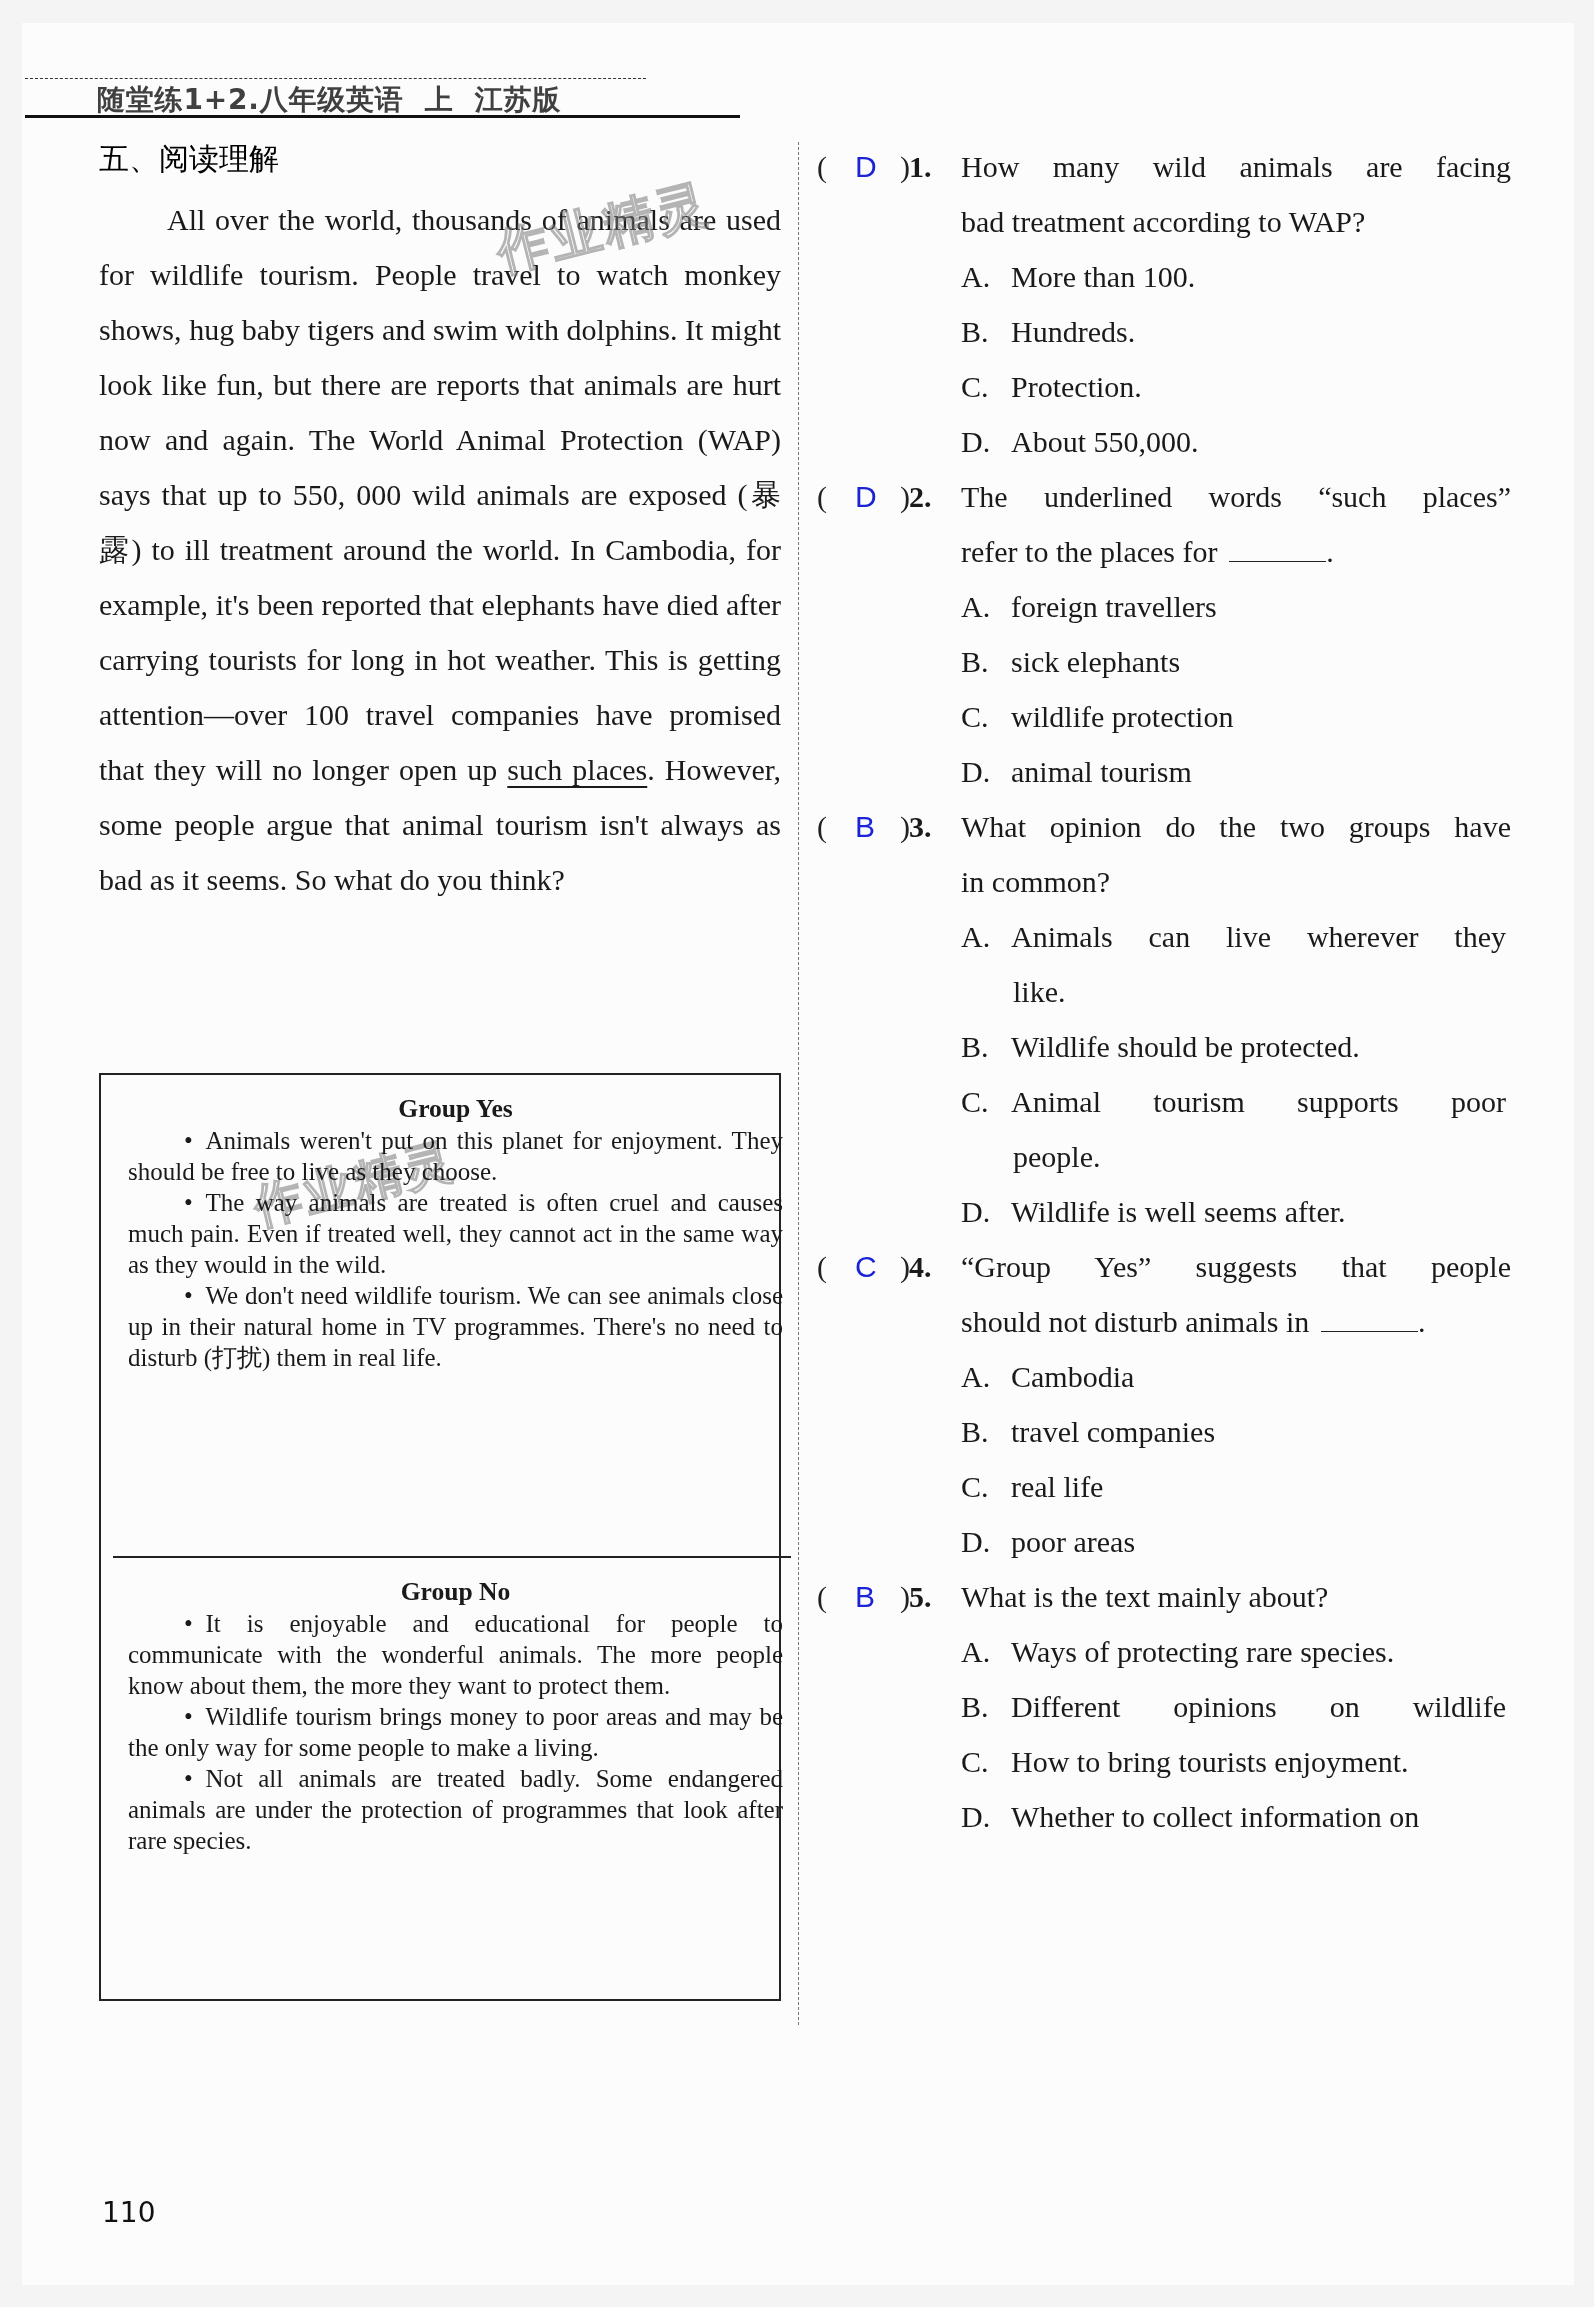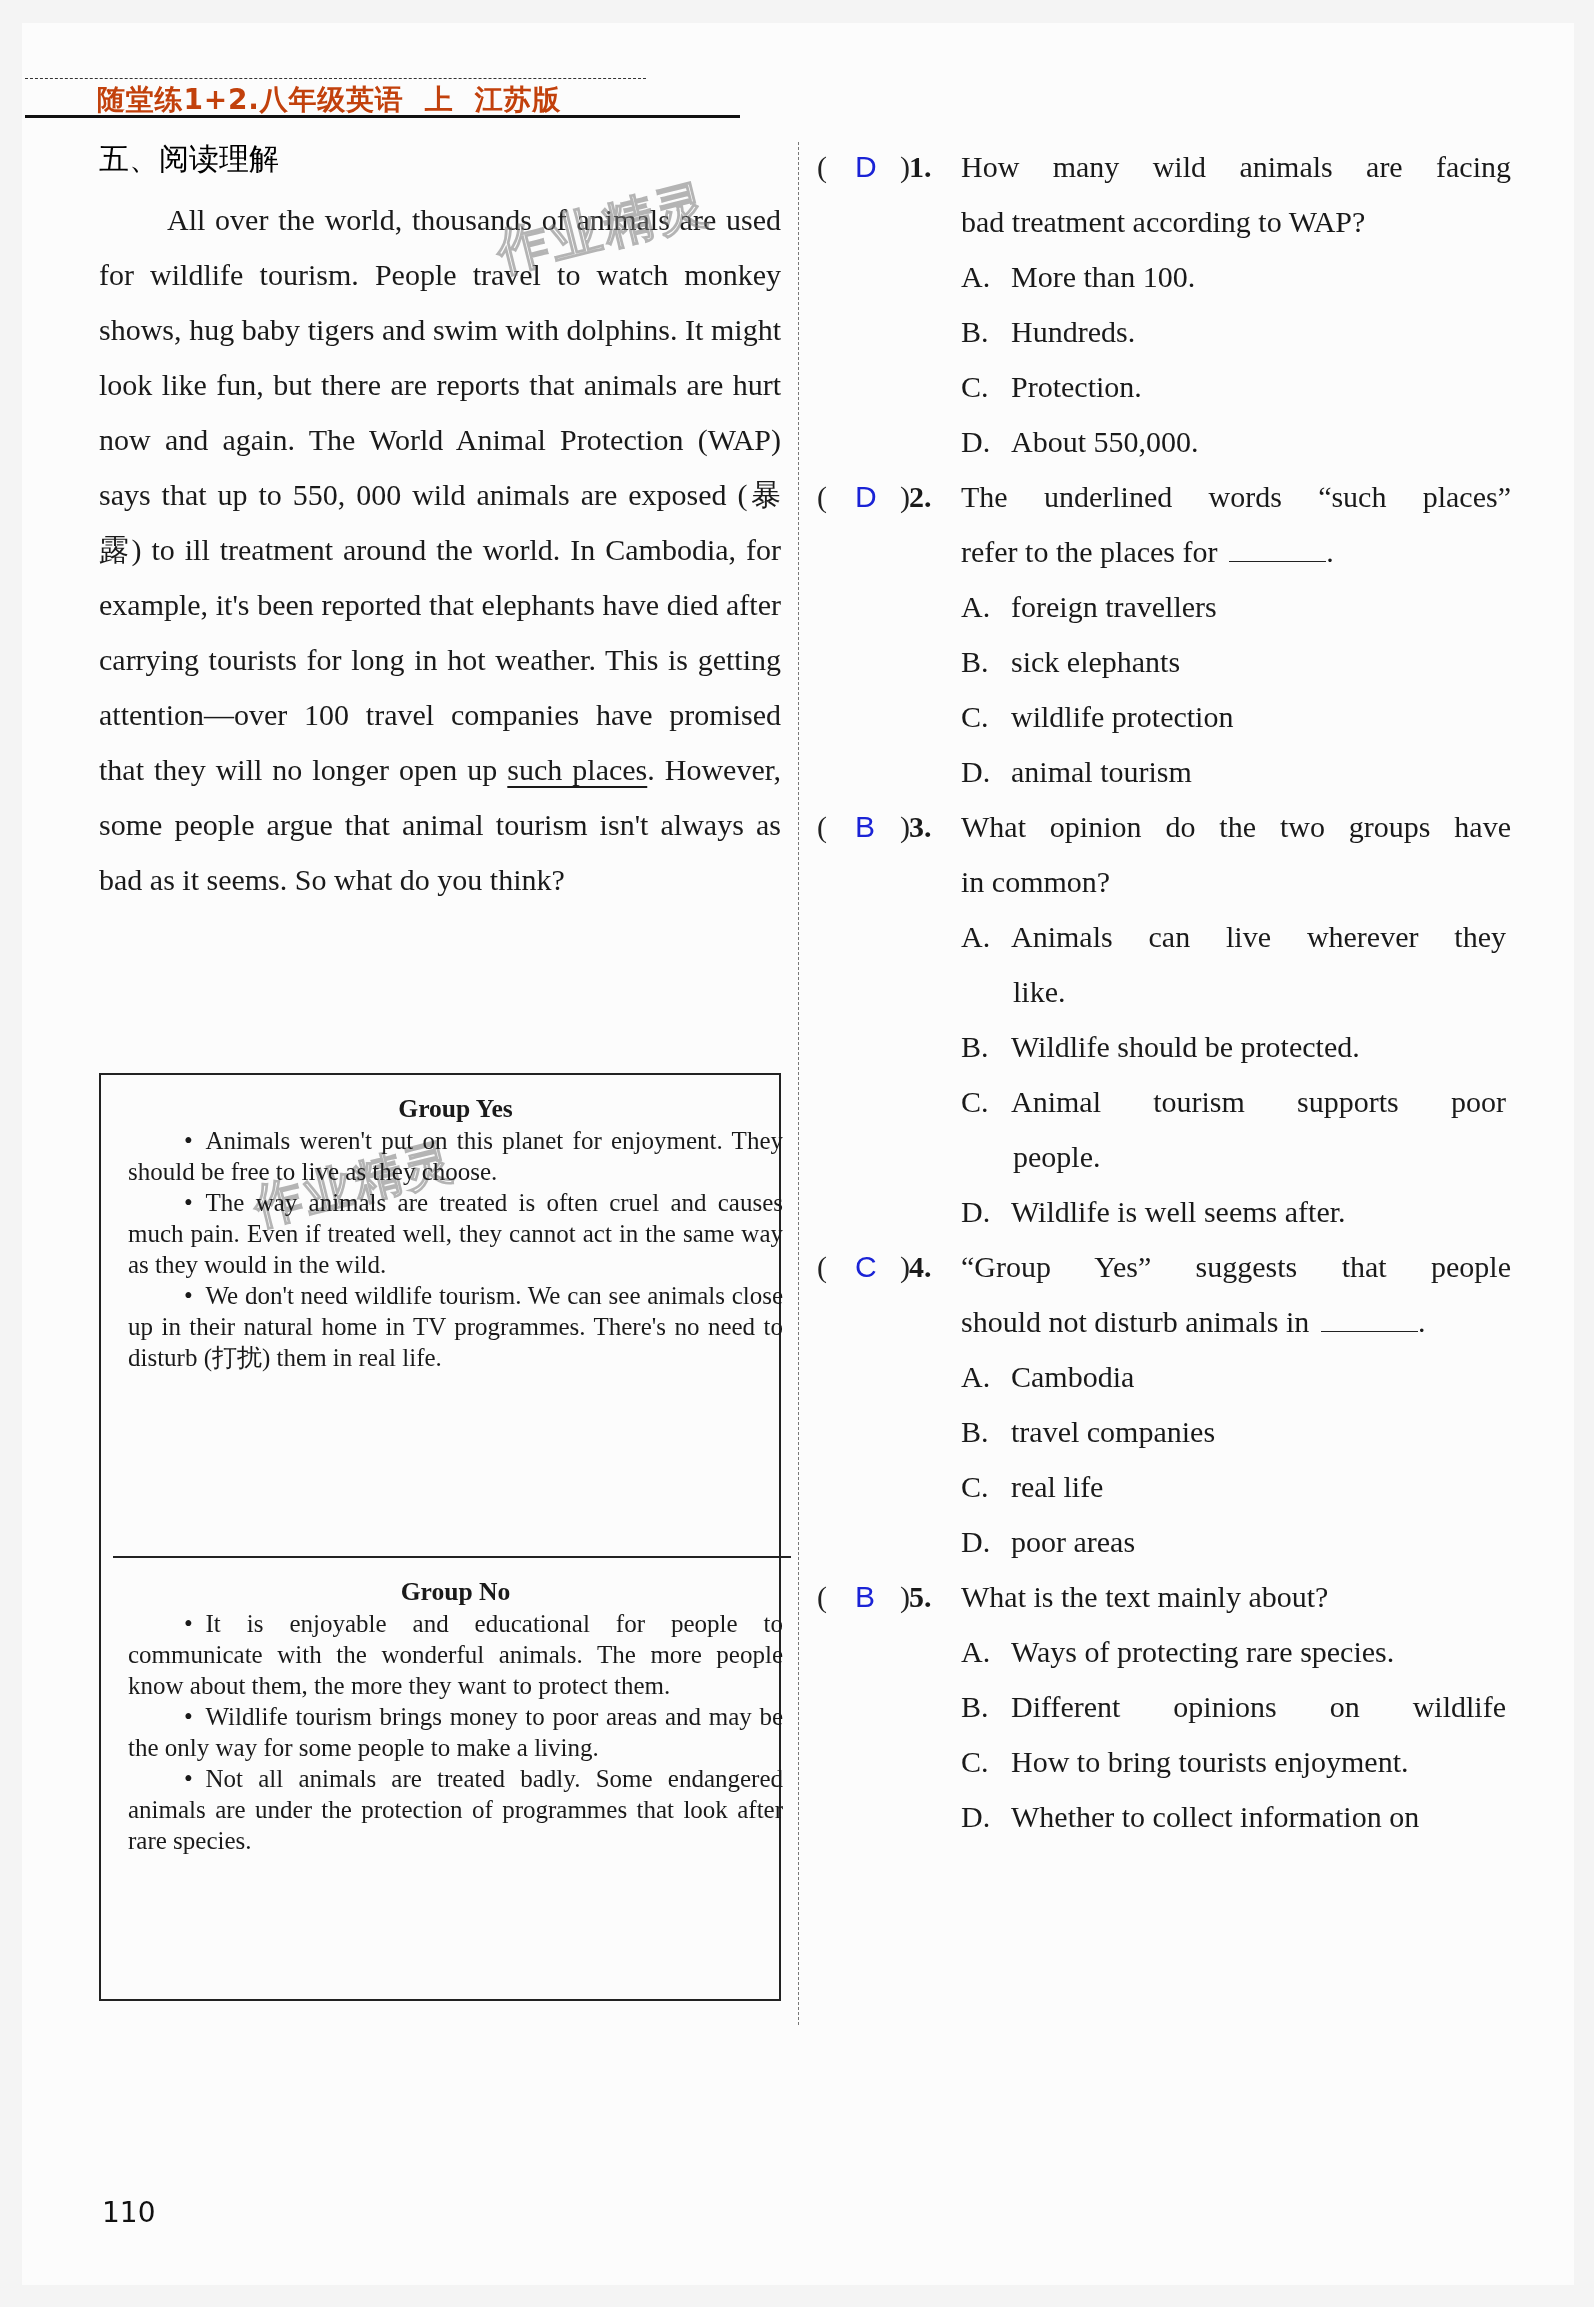--- a/index.html
+++ b/index.html
@@ -17,21 +17,21 @@
   }
 
   
   .hdr-dash {
     position: absolute; left: 25px; top: 78px; width: 621px; height: 0;
     border-top: 1.7px dashed #333;
   }
   .hdr-title {
     position: absolute; left: 97px; top: 81px;
     font-family: "DejaVu Sans", sans-serif; font-weight: bold;
-    font-size: 28px; letter-spacing: 0.8px; color: #c2410c; white-space: pre;
+    font-size: 28px; letter-spacing: 0.8px; color: #404040; white-space: pre;
   }
   .hdr-rule {
     position: absolute; left: 25px; top: 115px; width: 715px; height: 0;
     border-top: 3.3px solid #111;
   }
 
   .section-heading {
     position: absolute; left: 99px; top: 139px;
     font-family: "DejaVu Sans", sans-serif; font-size: 30px; color: #000000;
   }

